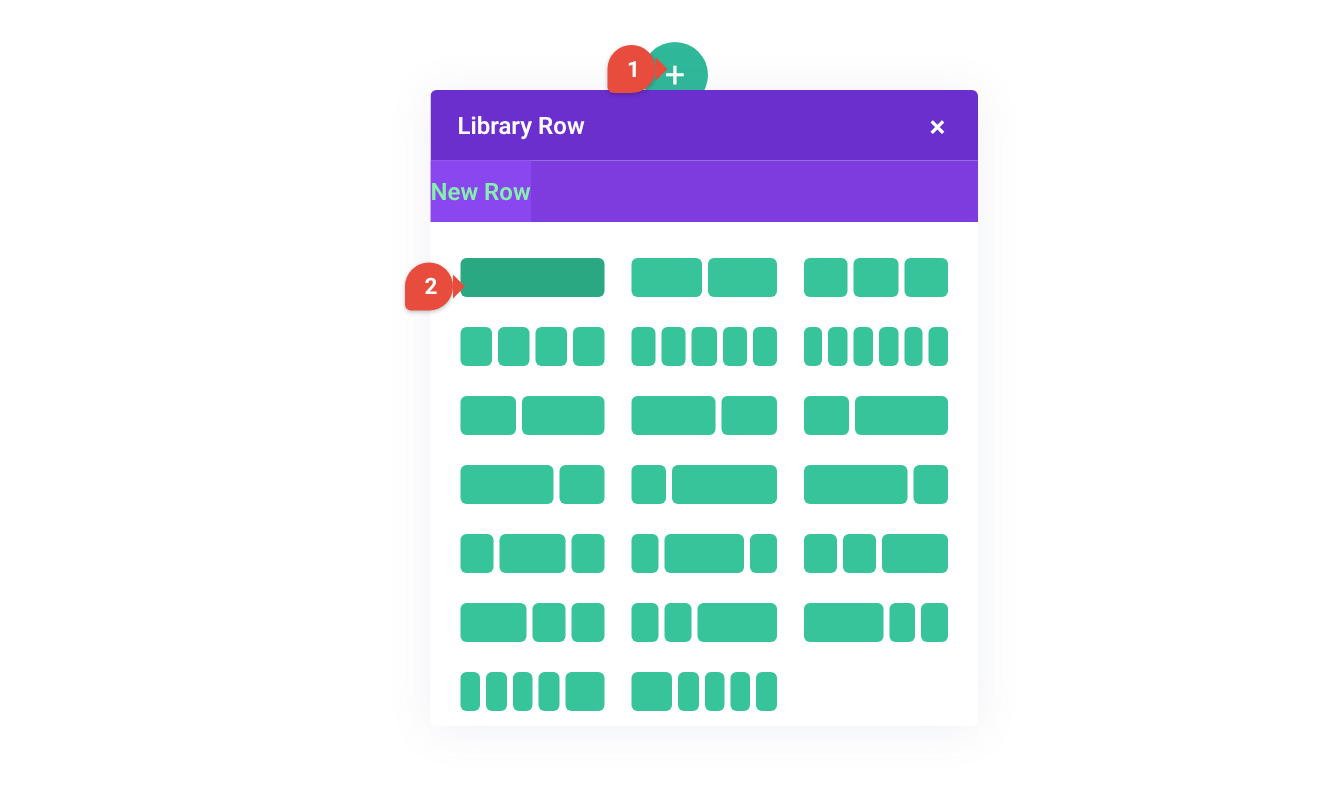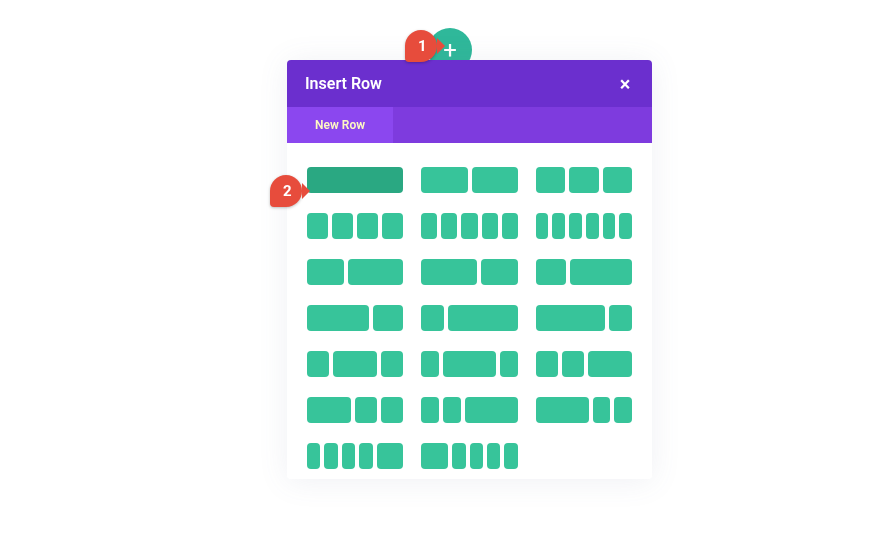--- a/index.html
+++ b/index.html
@@ -86,23 +86,23 @@
       justify-content: center;
       cursor: pointer;
       font-size: 20px;
       line-height: 1;
     }
     .modal-tabs {
       display: flex;
       background: #7e3bde;
     }
     .modal-tab {
-      padding: 11px 28px;
-      color: #fef9c3;
-      font-size: 12px;
+      padding: 11px 0;
+      color: #86efac;
+      font-size: 16px;
       font-weight: 600;
       cursor: pointer;
     }
     .modal-tab.active {
       background: #8b47ef;
     }
     .modal-body {
       background: #fff;
       padding: 24px 20px 10px 20px;
     }
@@ -146,21 +146,21 @@
 
 <div class="add-circle">
   <span>+</span>
 </div>
 
 <div class="marker marker-1">1</div>
 <div class="marker marker-2">2</div>
 
 <div class="modal">
   <div class="modal-header">
-    <span>Insert Row</span>
+    <span>Library Row</span>
     <span class="modal-close">
       <span>×</span>
     </span>
   </div>
   <div class="modal-tabs">
     <div class="modal-tab active">New Row</div>
   </div>
   <div class="modal-body">
     <div class="layout-grid" id="layout-grid">
         <div class="layout-option hovered">

